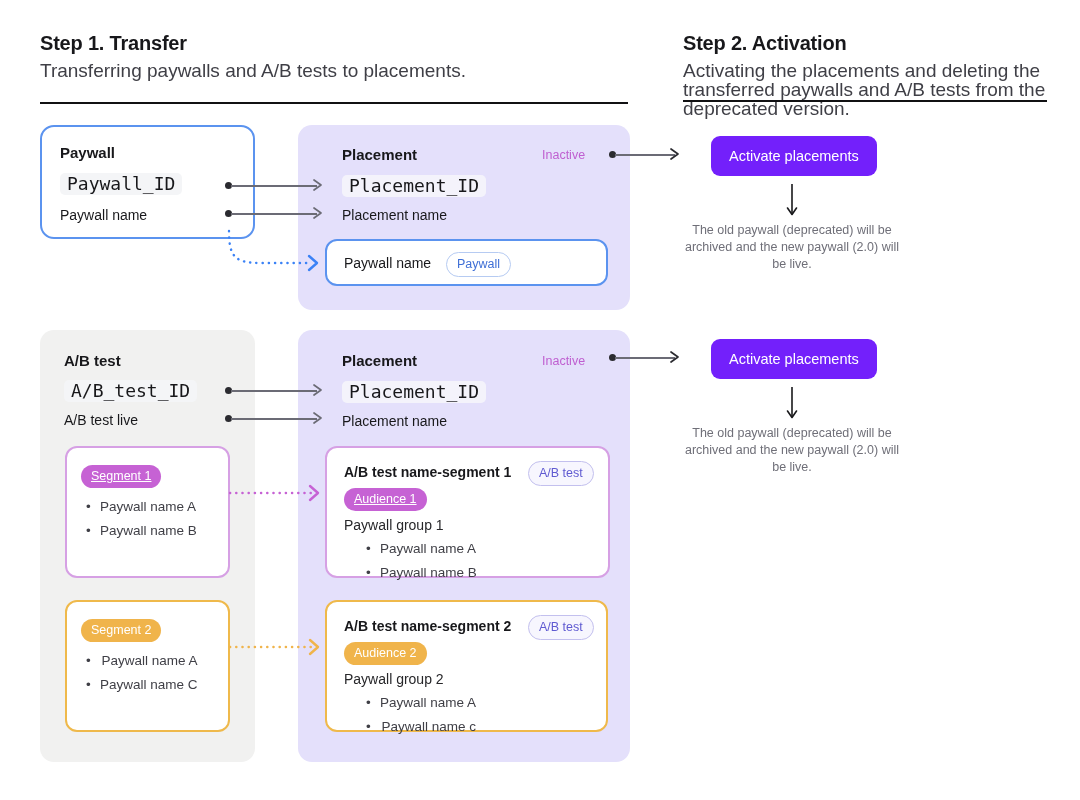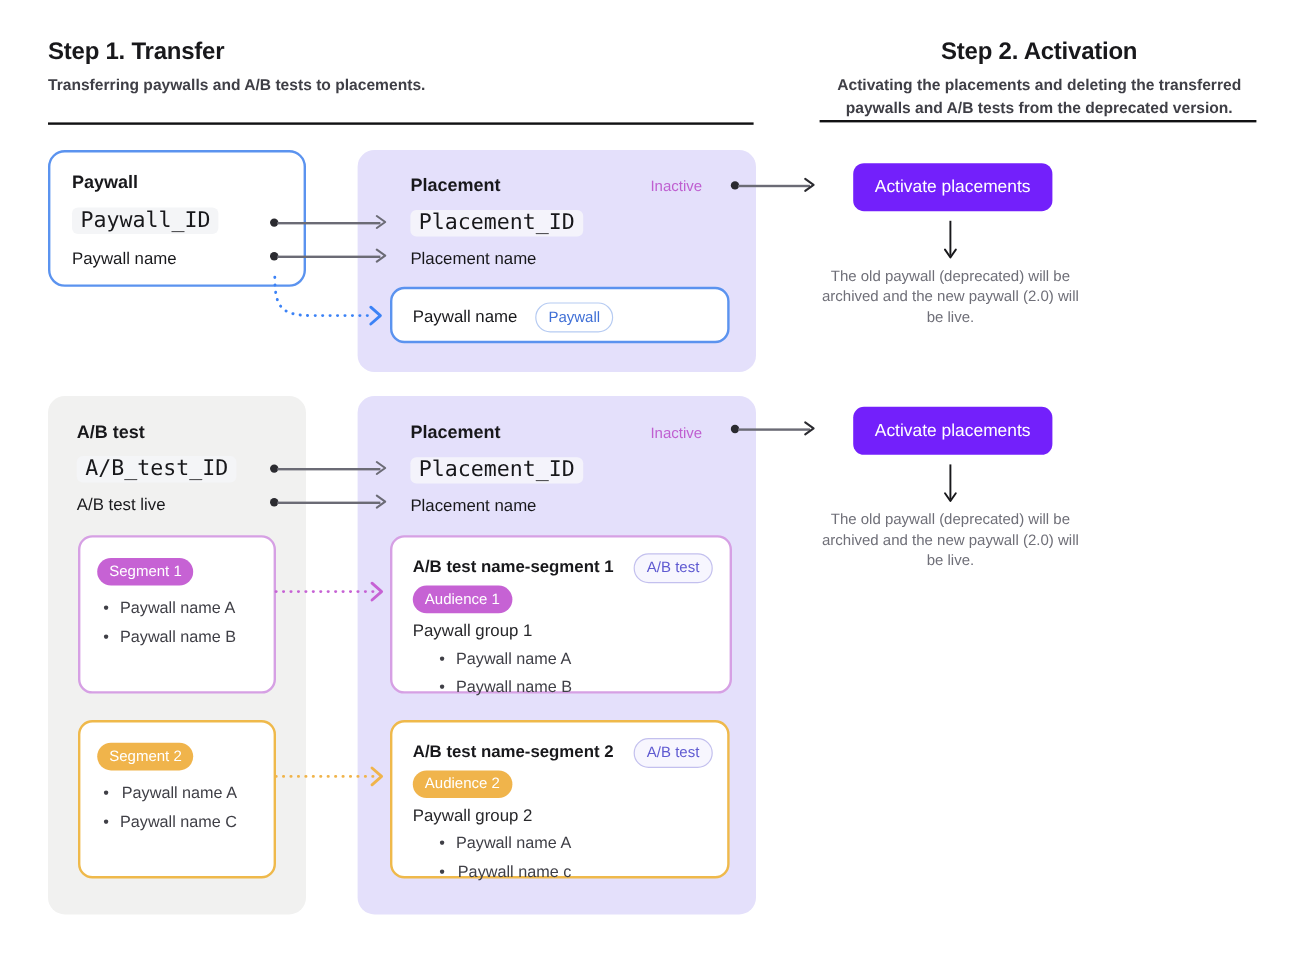--- a/index.html
+++ b/index.html
@@ -12,27 +12,27 @@
   }
   .page { position: relative; width: 1080px; height: 800px; }
 
   
   .step-head { position: absolute; }
   .step-title {
     font-size: 20px; font-weight: 700; letter-spacing: -0.2px;
     color: #18181b; line-height: 26px;
   }
   .step-sub {
-    font-size: 13px; color: #3f3f46; line-height: 19px; margin-top: 5px;
-    font-weight: 700;
+    font-size: 19px; color: #3f3f46; line-height: 19px; margin-top: 5px;
+    font-weight: 400;
   }
   .rule { position: absolute; height: 1.6px; background: #111113; }
 
   #step1-head { left: 40px; top: 30px; width: 600px; }
-  #step2-head { left: 683px; top: 30px; width: 366px; text-align: center; }
+  #step2-head { left: 683px; top: 30px; width: 366px; }
   #rule1 { left: 40px; top: 102px; width: 588px; }
   #rule2 { left: 683px; top: 100px; width: 364px; }
 
   
   .panel { position: absolute; border-radius: 14px; }
   .panel-purple { background: #e4e0fb; }
   .panel-grey   { background: #f1f1f0; }
 
   #paywall-card {
     position: absolute; left: 40px; top: 125px; width: 215px; height: 114px;
@@ -73,21 +73,21 @@
   .pill {
     display: inline-block; border-radius: 999px; font-size: 12.5px;
     line-height: 15px; padding: 4px 10px; vertical-align: middle;
   }
   .pill-outline-blue {
     border: 1.3px solid #b6cbf2; color: #3f6fd6; background: #ffffff;
   }
   .pill-outline-indigo {
     border: 1.3px solid #c3c0ee; color: #5f5ad1; background: #f7f6fe;
   }
-  .pill-solid-magenta { background: #c662d4; color: #ffffff; font-weight: 500; }
+  .pill-solid-magenta { background: #c662d4; color: #ffffff; font-weight: 500; text-decoration: underline; }
   .pill-solid-orange  { background: #f0b44b; color: #ffffff; font-weight: 500; }
 
   .sub-head {
     font-size: 14px; font-weight: 700; color: #18181b; line-height: 19px;
   }
   .sub-line { font-size: 14px; color: #27272a; line-height: 19px; }
   ul.bullets { list-style: none; }
   ul.bullets li {
     font-size: 13.5px; color: #3f3f46; line-height: 24px; position: relative;
     padding-left: 16px;

